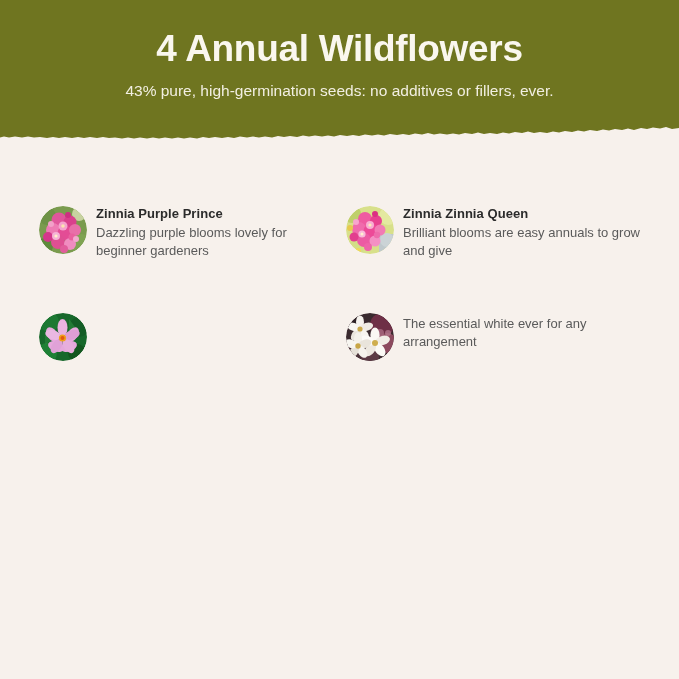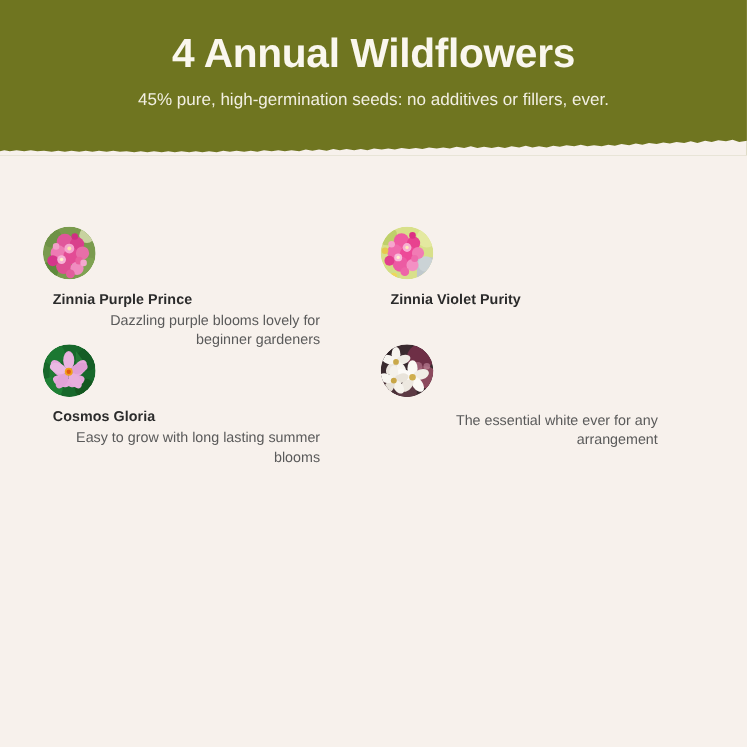--- a/index.html
+++ b/index.html
@@ -78,21 +78,21 @@
     left: 39px;
     width: 601px;
     display: grid;
     grid-template-columns: 300px 300px;
     grid-template-rows: 107px 107px;
     column-gap: 7px;
     row-gap: 0;
   }
   .item {
     display: flex;
-    flex-direction: column;
+    flex-direction: row;
     align-items: flex-start;
   }
   .thumb {
     flex: 0 0 auto;
     width: 48px;
     height: 48px;
     border-radius: 50%;
     margin-top: 10px;
     overflow: hidden;
     position: relative;
@@ -118,30 +118,29 @@
     letter-spacing: 0.05px;
   }
   .item-desc {
     margin: 0;
     padding: 0;
     margin-top: 2px;
     font-size: 13px;
     font-weight: normal;
     color: #5A5A5A;
     line-height: 1.38;
-    text-align: right;
   }
 </style>
 </head>
 <body>
 
 <div class="banner">
   <div class="banner-inner">
     <h1 class="banner-title">4 Annual Wildflowers</h1>
-    <p class="banner-subtitle"><span>45% pure, high-germination seeds: no additives or fillers, </span><span class="em">ever.</span></p>
+    <p class="banner-subtitle"><span>43% pure, high-germination seeds: no additives or fillers, </span><span class="em">ever.</span></p>
   </div>
 
   <svg class="torn-edge" viewBox="0 0 679 24" preserveAspectRatio="none">
     <path fill="#F7F1EC" d="
       M0,24 L679,24 L679,11
       L672,12 L666,10 L660,11.5 L653,10.5 L647,12 L641,11 L634,13 L628,11.5
       L622,13 L615,12 L609,13.5 L603,12.5 L597,14 L590,13 L584,14.5 L578,13.5
       L572,15 L565,14 L559,15.5 L553,14.5 L547,16 L540,15 L534,16 L528,14.5
       L522,16 L515,15 L509,16.5 L503,15.5 L497,17 L490,16 L484,17 L478,15.5
       L472,17 L465,16 L459,17.5 L453,16.5 L447,17.5 L440,16.5 L434,17.5 L428,16
@@ -229,21 +228,22 @@
           <circle cx="31" cy="29" r="3.2" fill="#EE6CAC"></circle>
           <circle cx="10" cy="16" r="3" fill="#F7A5CD"></circle>
           <circle cx="29" cy="8" r="3" fill="#DC2F83"></circle>
           <circle cx="22" cy="41" r="4" fill="#EE64A8"></circle>
           <circle cx="4" cy="22" r="3" fill="#E7C94E"></circle>
           <circle cx="12" cy="45" r="3" fill="#EFD85C"></circle>
         </g>
       </svg>
     </span>
     <div class="item-text">
-      <div class="item-title">Zinnia Violet Purity</div>
+      <div class="item-title">Zinnia Zinnia Queen</div>
+      <div class="item-desc">Brilliant blooms are easy annuals to grow and give</div>
     </div>
   </div>
 
   <div class="item">
     <span class="thumb">
       <svg viewBox="0 0 48 48">
         <defs>
             <clipPath id="c3">
               <circle cx="24" cy="24" r="24"></circle>
             </clipPath>
@@ -266,24 +266,20 @@
             <ellipse cx="9.5" cy="-3.1" rx="4.6" ry="8" fill="#DF9ED5" transform="rotate(72 9.5 -3.1)"></ellipse>
             <ellipse cx="5.9" cy="8.1" rx="4.6" ry="8" fill="#E7AEDD" transform="rotate(144 5.9 8.1)"></ellipse>
             <ellipse cx="-5.9" cy="8.1" rx="4.6" ry="8" fill="#E0A2D7" transform="rotate(216 -5.9 8.1)"></ellipse>
             <ellipse cx="-9.5" cy="-3.1" rx="4.6" ry="8" fill="#EAB8E2" transform="rotate(288 -9.5 -3.1)"></ellipse>
             <circle cx="0" cy="0" r="3.6" fill="#F0A11C"></circle>
             <circle cx="0" cy="0" r="2" fill="#E3590E"></circle>
           </g>
         </g>
       </svg>
     </span>
-    <div class="item-text">
-      <div class="item-title">Cosmos Gloria</div>
-      <div class="item-desc">Easy to grow with long lasting summer blooms</div>
-    </div>
   </div>
 
   <div class="item">
     <span class="thumb">
       <svg viewBox="0 0 48 48">
         <defs>
             <clipPath id="c4">
               <circle cx="24" cy="24" r="24"></circle>
             </clipPath>
           </defs>

